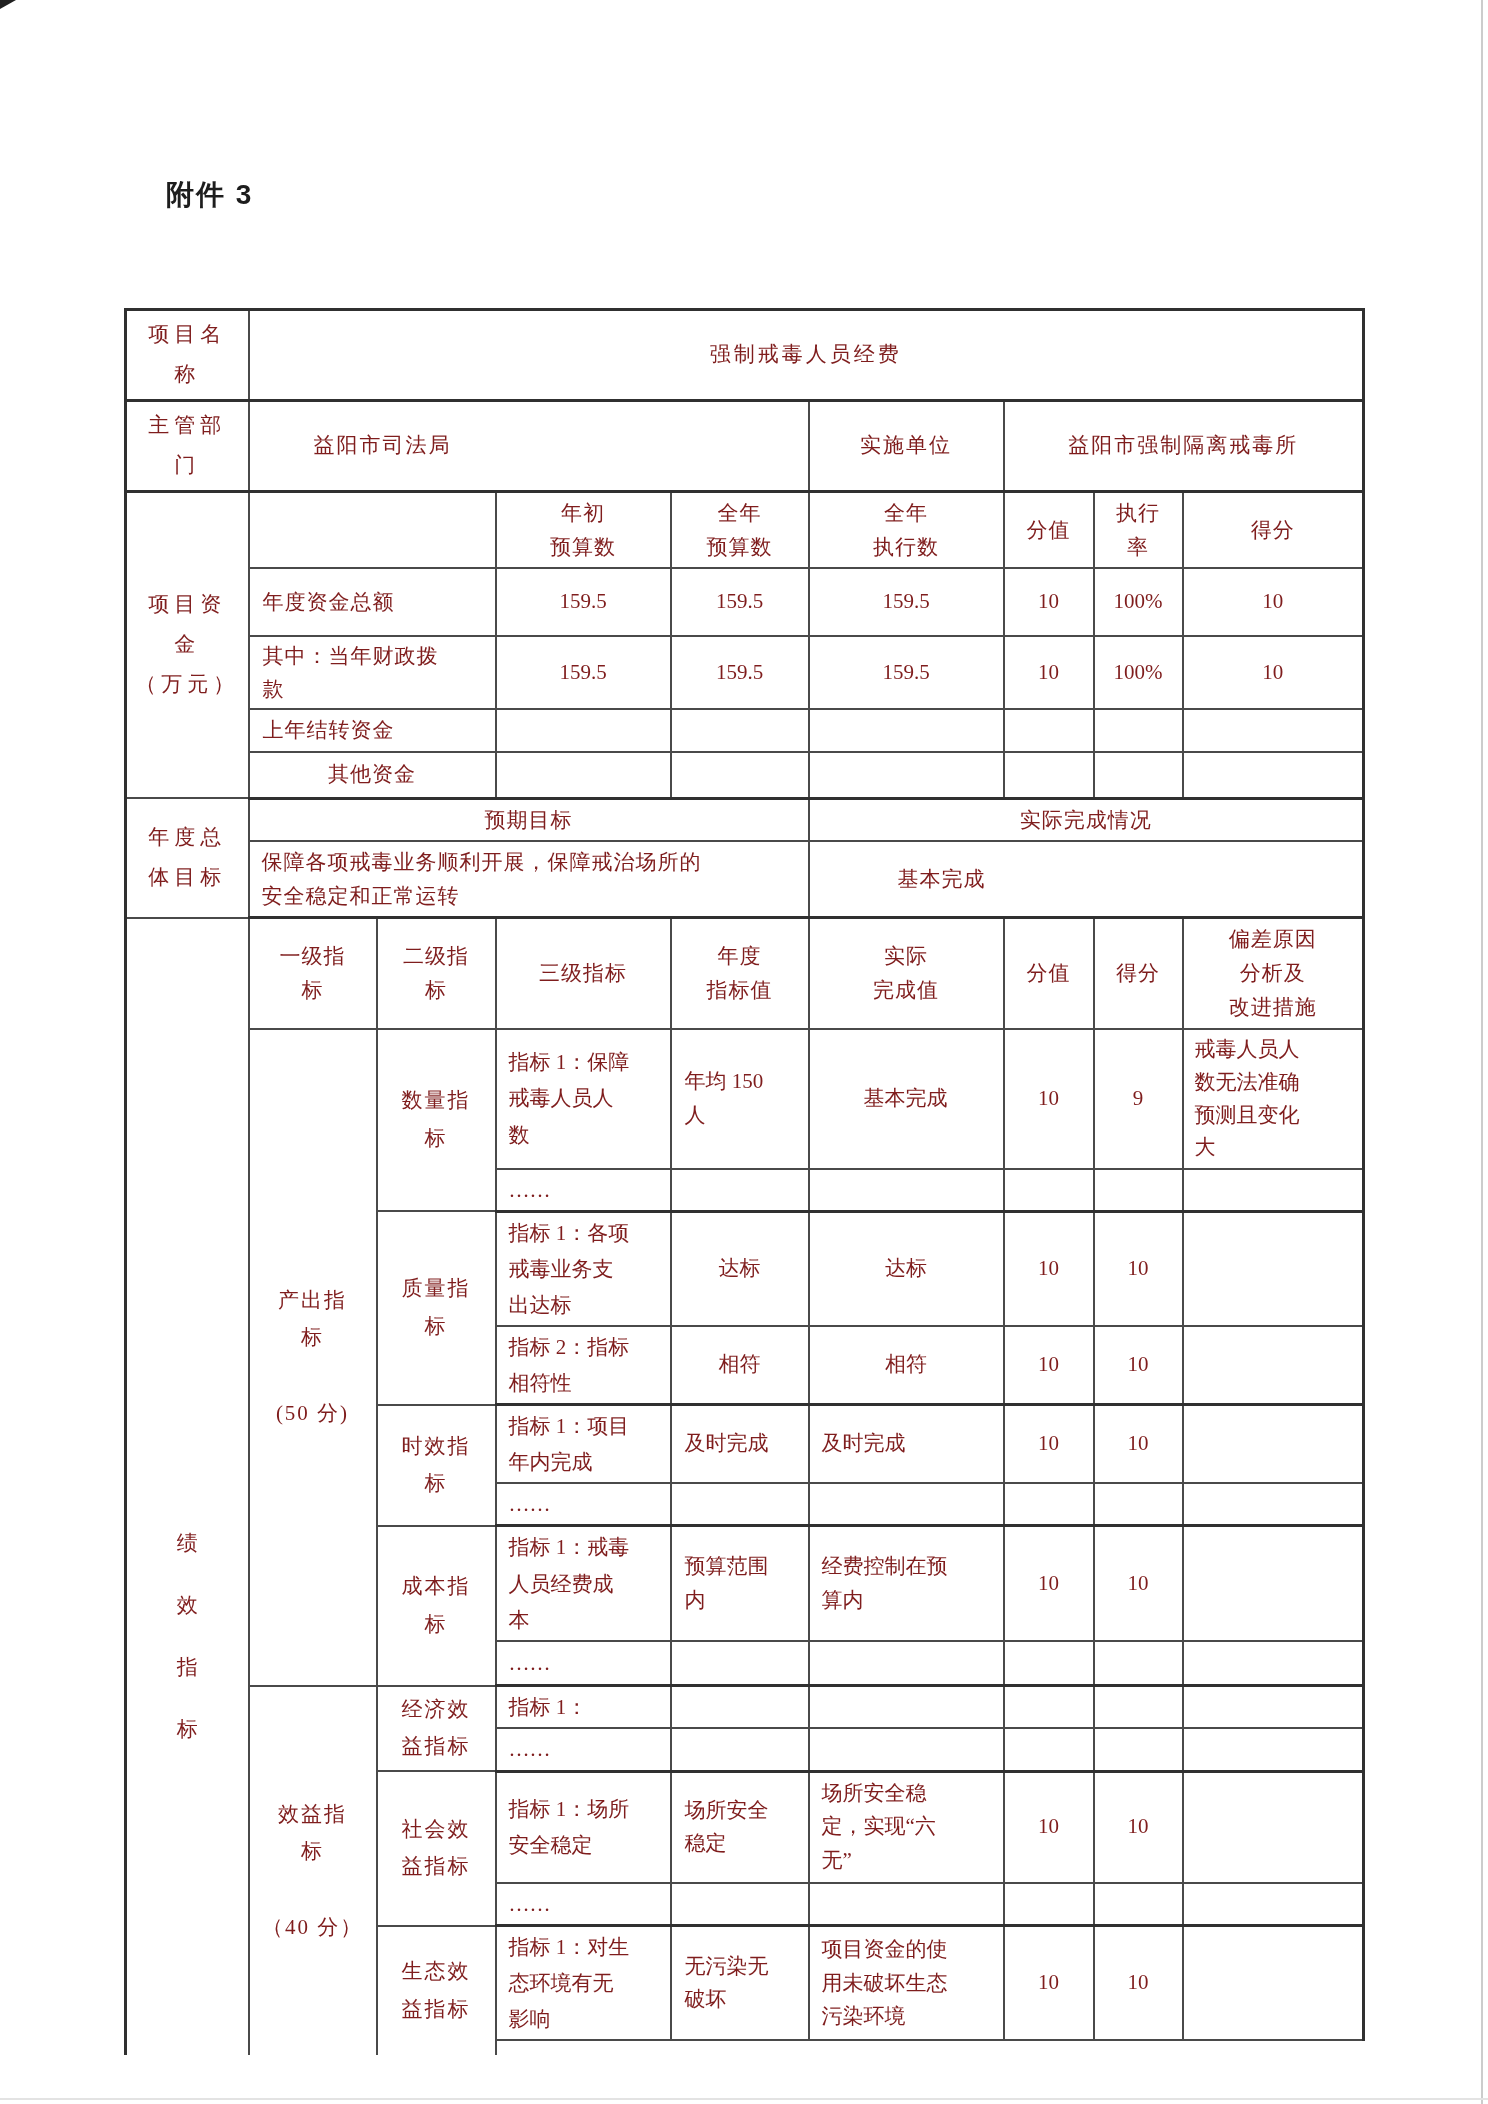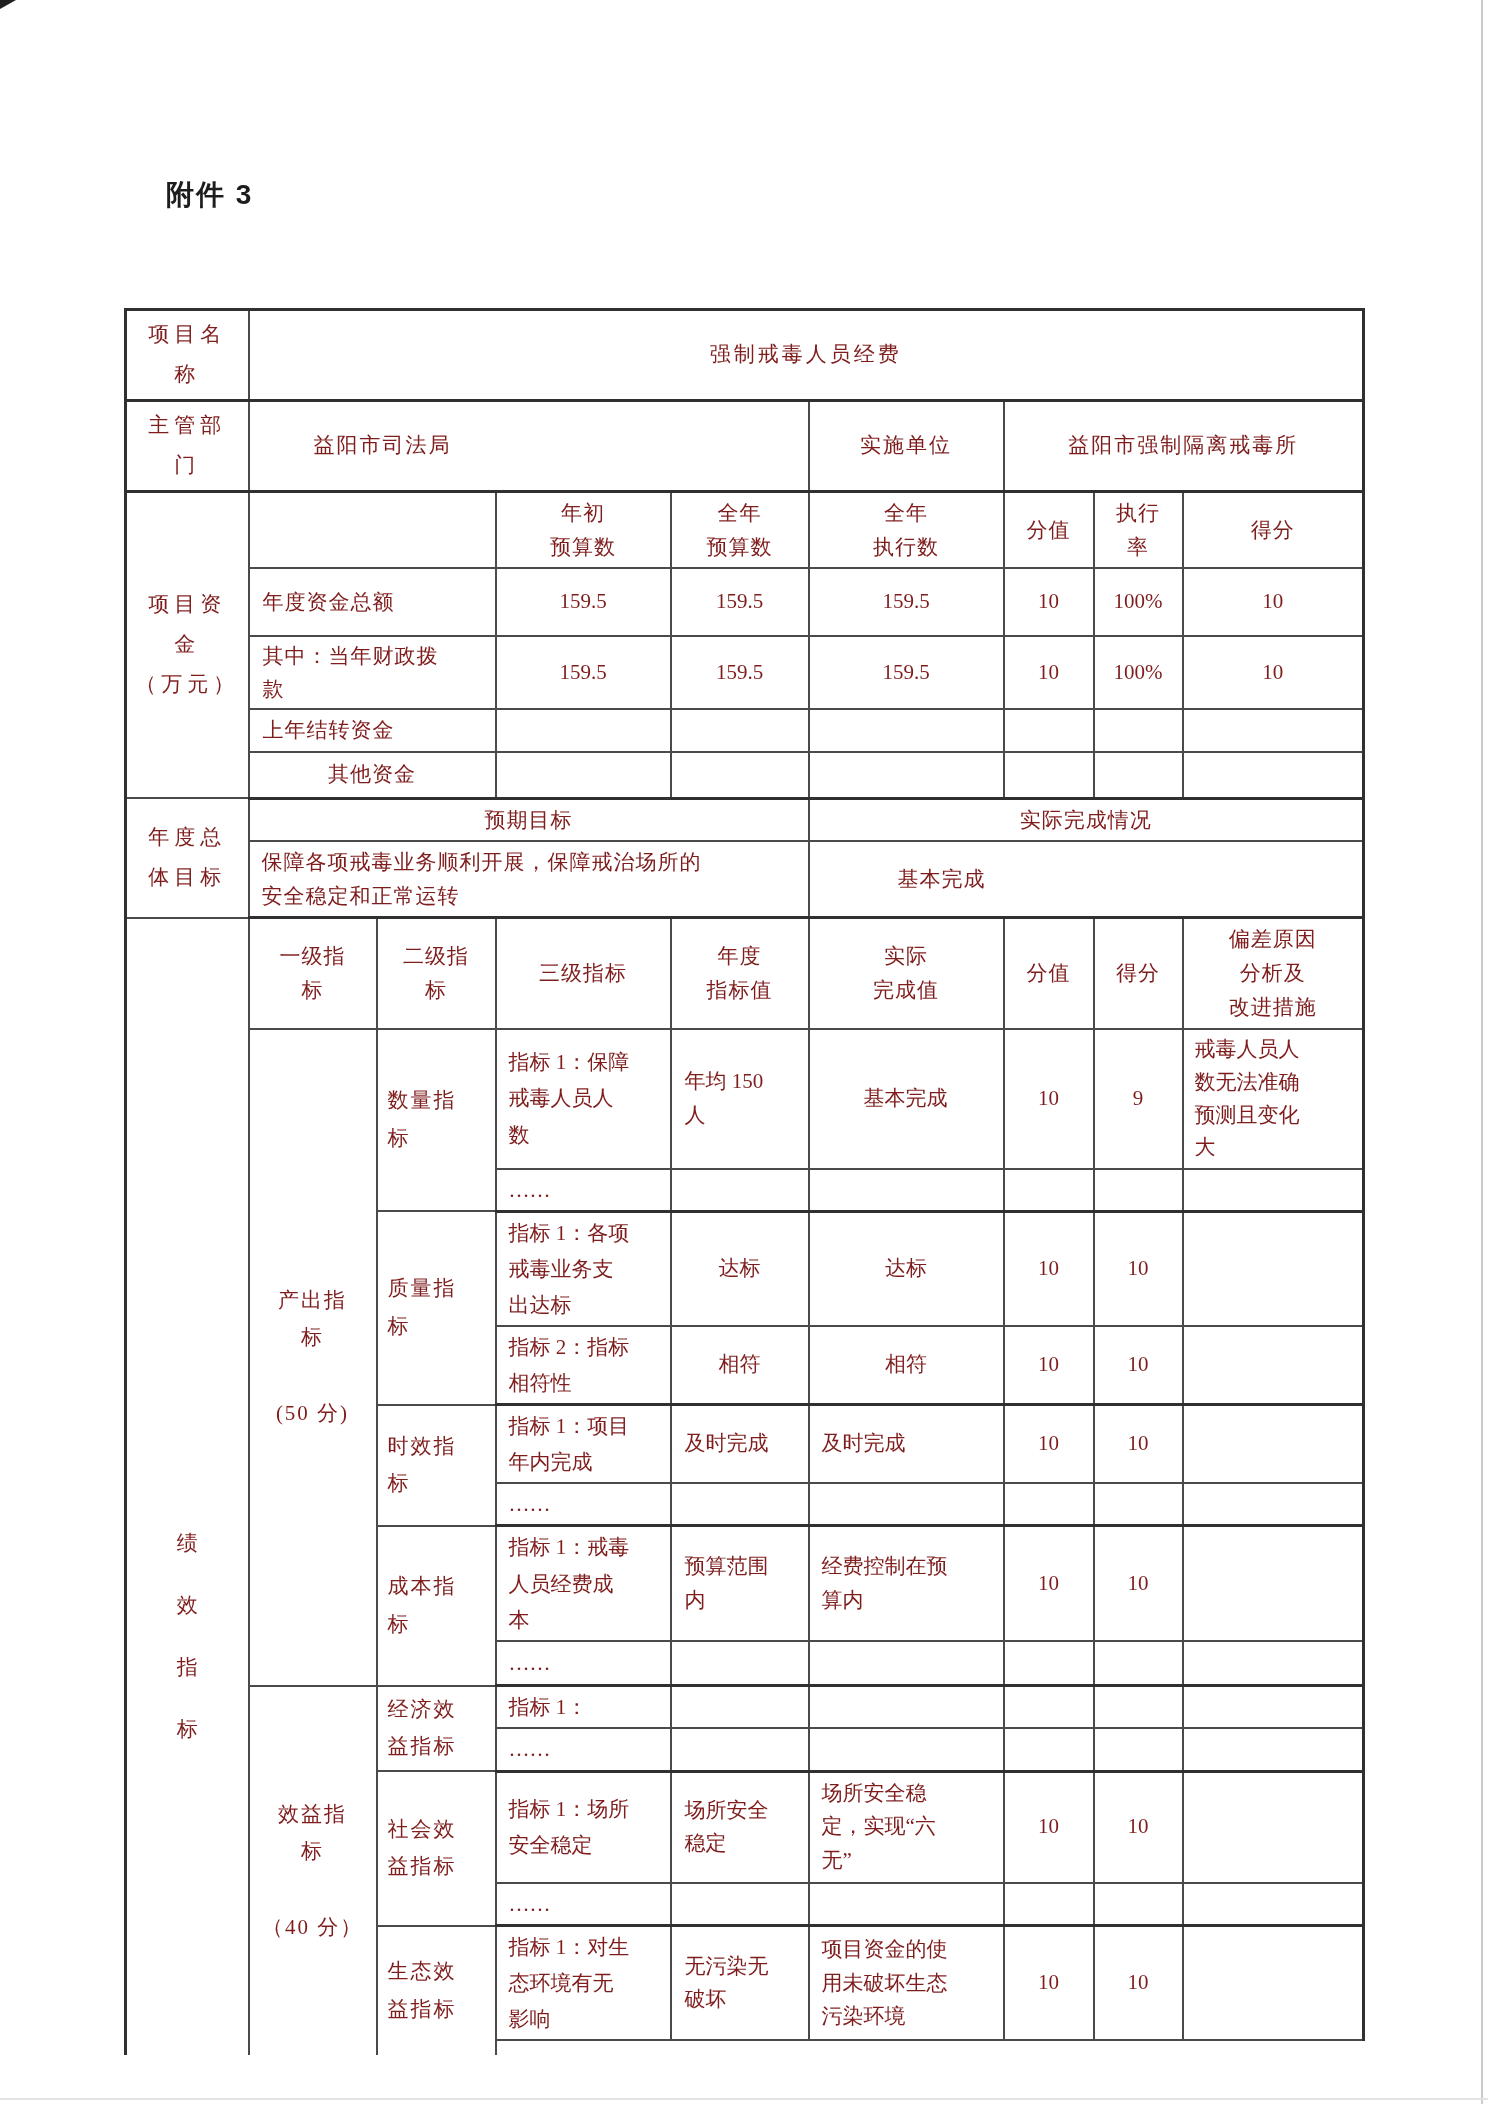--- a/index.html
+++ b/index.html
@@ -43,21 +43,21 @@
   .fname { text-align:left; padding-left:13px; line-height:1.55; letter-spacing:1px; }
   .fname-c { text-align:center; letter-spacing:1px; }
   .val { text-align:center; }
   .goal-exp { text-align:left; padding-left:12px; line-height:1.62; letter-spacing:1px; }
   .goal-act { text-align:left; padding-left:88px; letter-spacing:1px; }
   .side {
     text-align:center; line-height:62px; letter-spacing:0;
     padding:300px 4px 3px 4px; border-bottom:none !important;
   }
   .g1 { text-align:center; line-height:1.8; letter-spacing:2px; }
-  .g2 { text-align:left; line-height:1.8; letter-spacing:2px; }
+  .g2 { text-align:center; line-height:1.8; letter-spacing:2px; }
   .l3 { text-align:left; line-height:1.72; padding:2px 36px 2px 12px; }
   .tv { text-align:left; line-height:1.6; padding:2px 14px 2px 13px;margin-left:7px; }
   .tvc { text-align:center; line-height:1.6; }
   .av { text-align:left; line-height:1.6; padding:2px 14px 2px 12px; }
   .avc { text-align:center; line-height:1.6; }
   .av-ind { padding-left:54px; }
   .num { text-align:center; }
   .dev { text-align:left; line-height:1.55; padding:2px 28px 2px 11px; }
   .ghost td, td.ghost { border:none !important; padding:0; height:15px; }
 </style>

